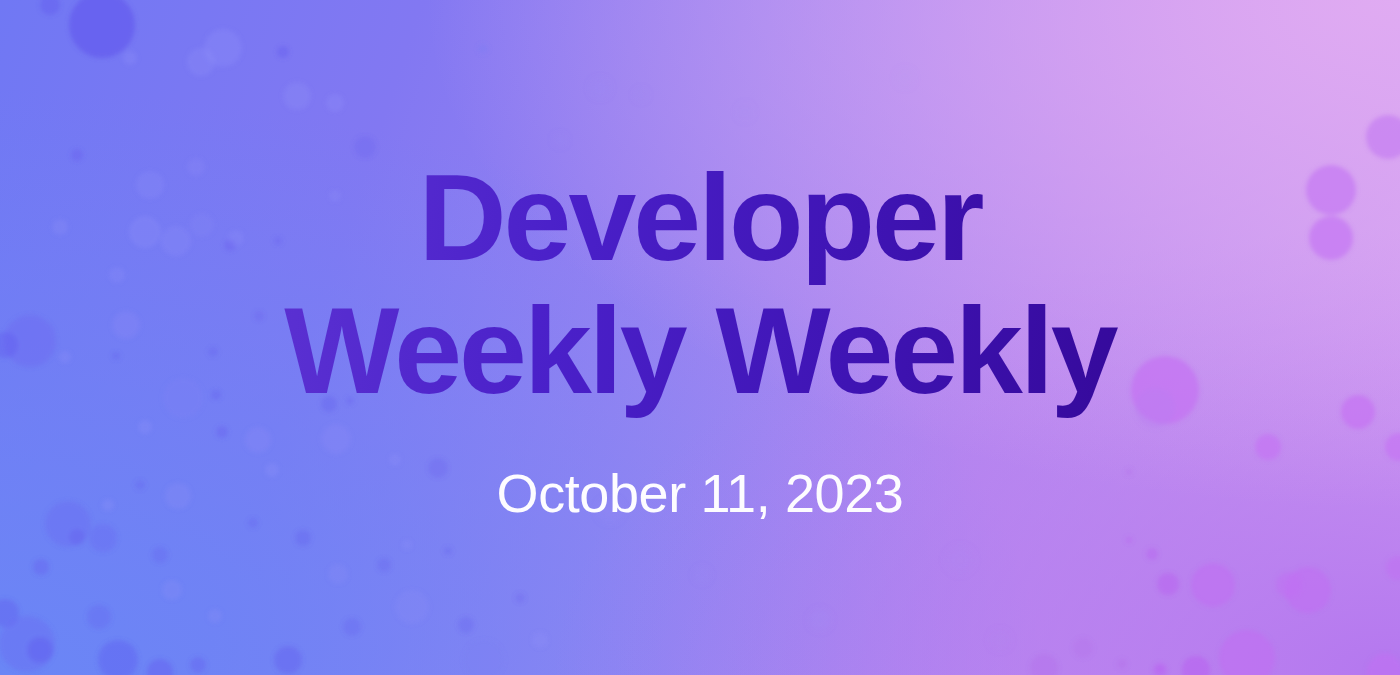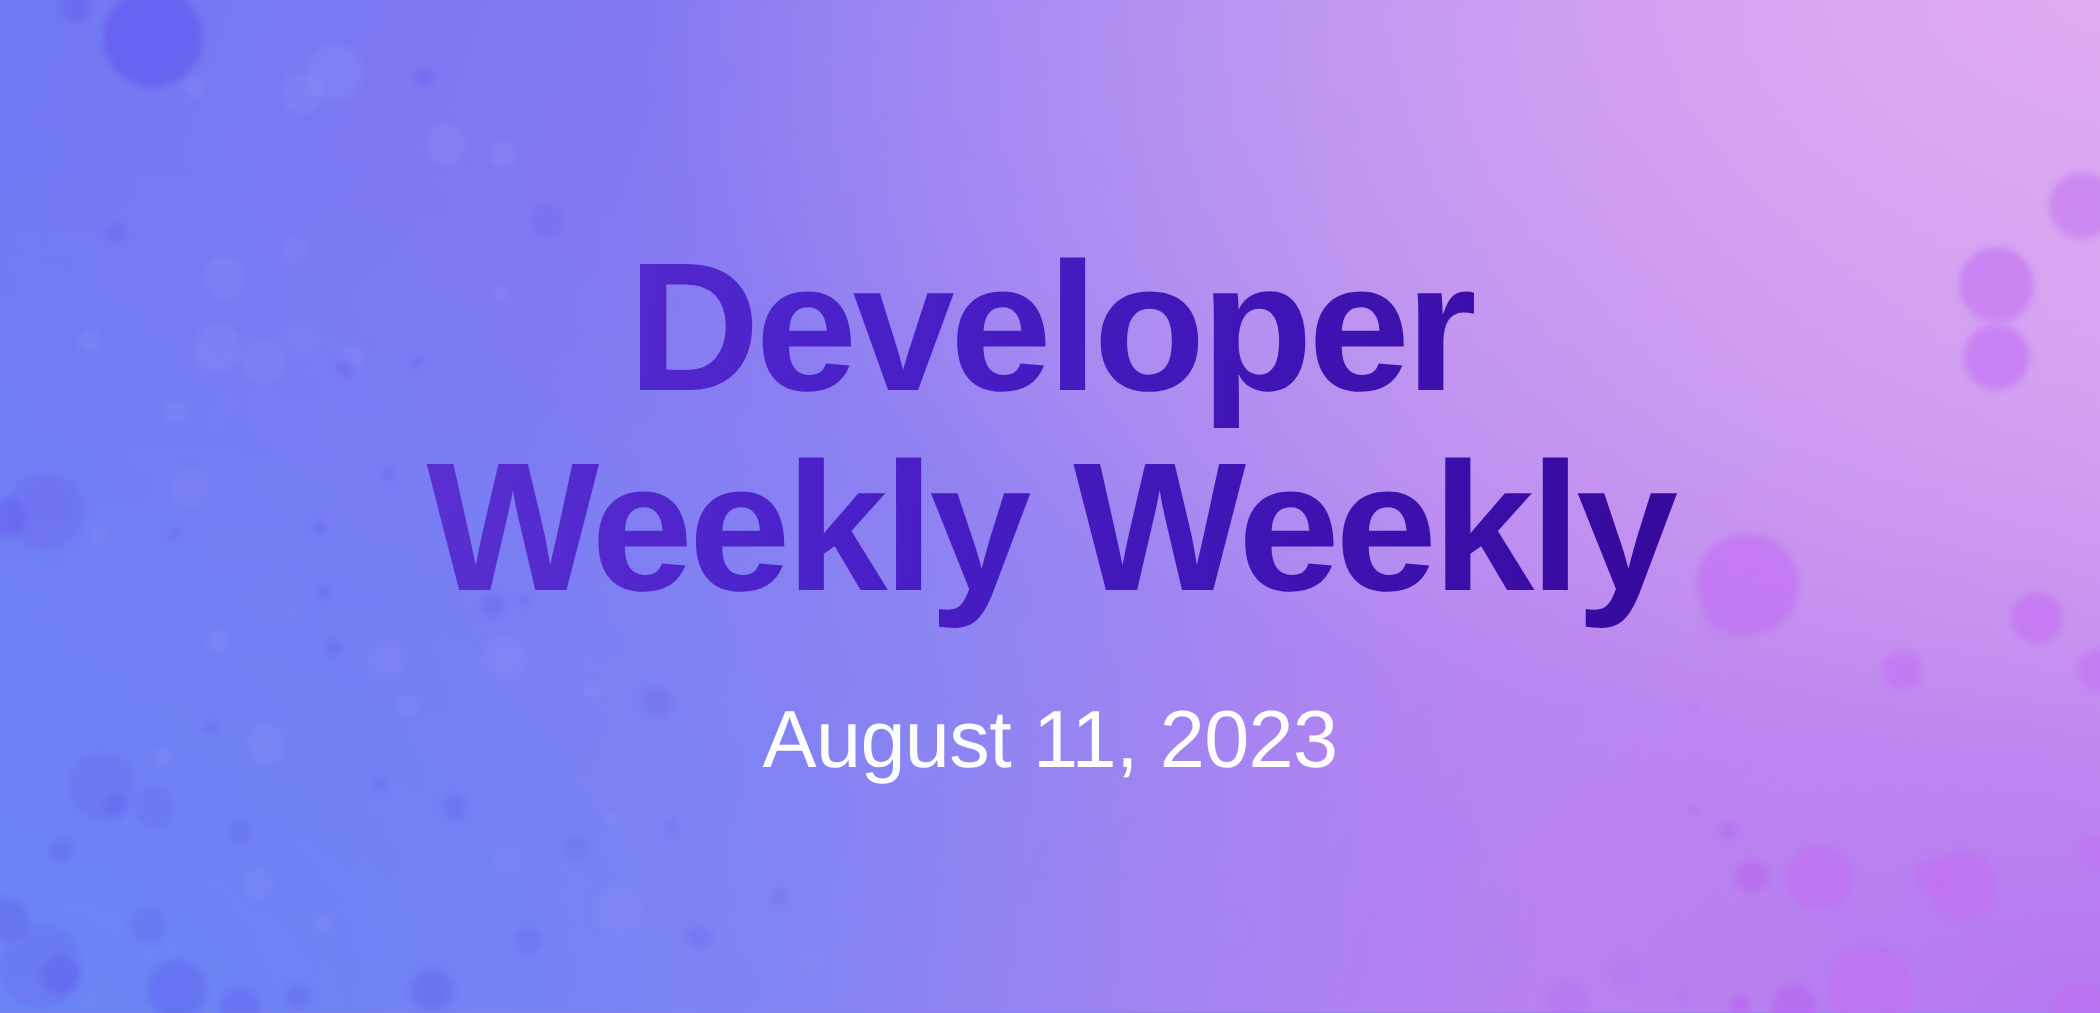--- a/index.html
+++ b/index.html
@@ -212,16 +212,16 @@
         <circle cx="1000" cy="640" r="9" fill="#b186f1" opacity="0.18"></circle>
       </g>
     </svg>
   </div>
 
   <div class="content">
     <h1 class="headline">
       <span class="line">Developer</span>
       <span class="line">Weekly Weekly</span>
     </h1>
-    <div class="subtitle">August 11, 2023</div>
+    <div class="subtitle">October 11, 2023</div>
   </div>
 
 </div>
 
 </body></html>

